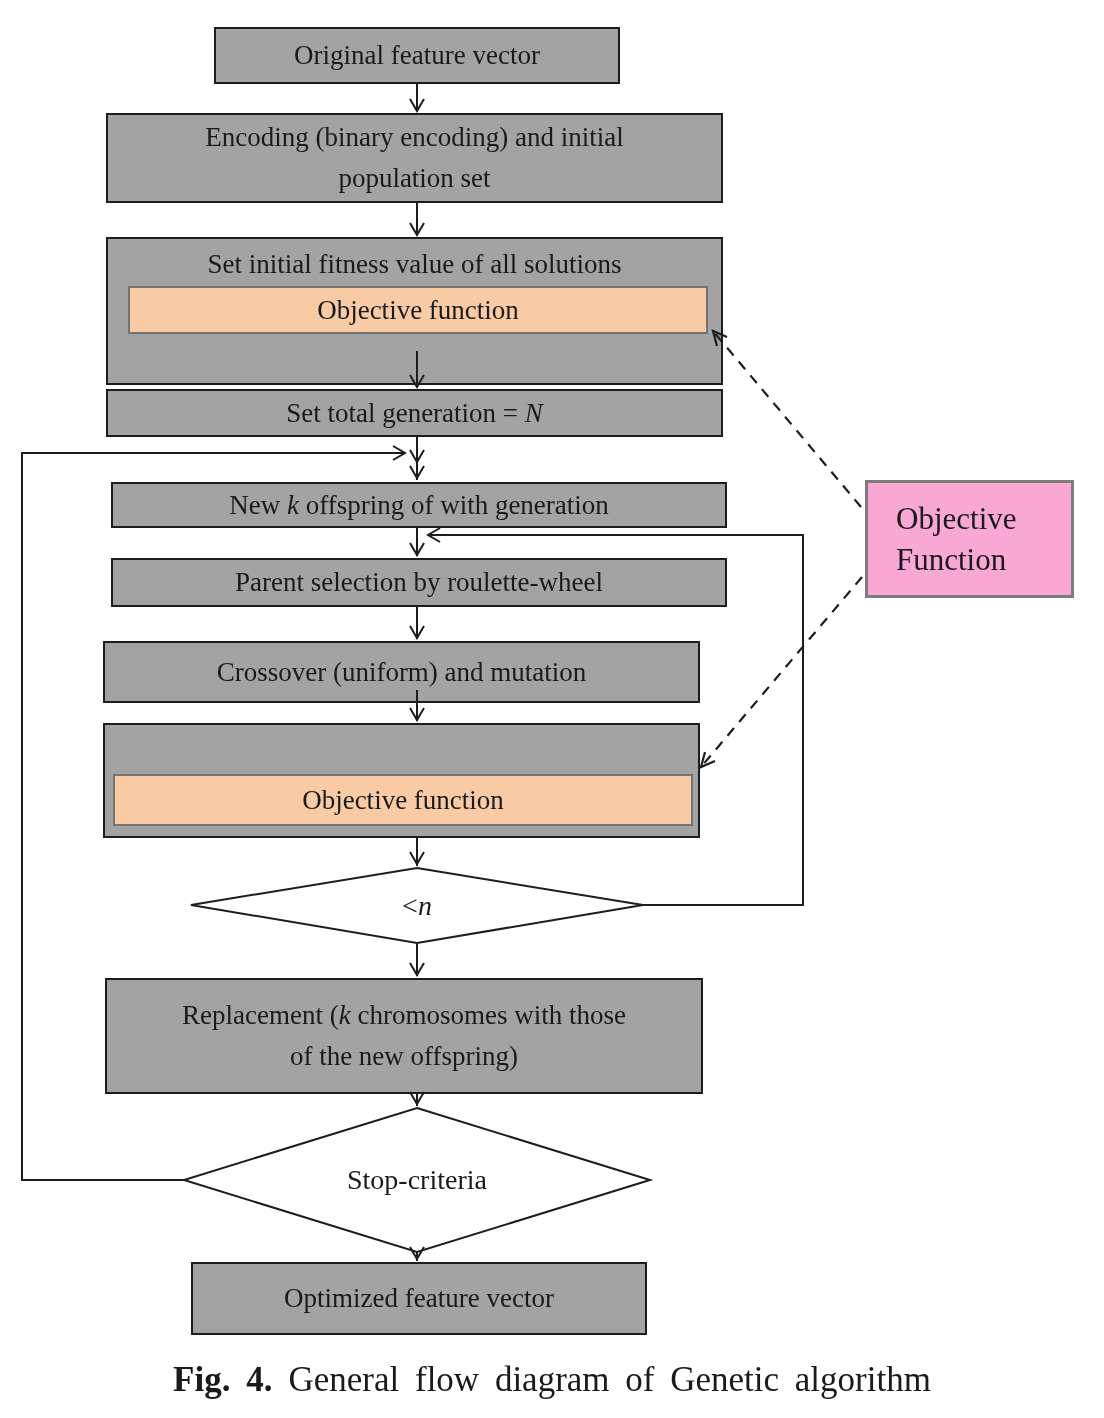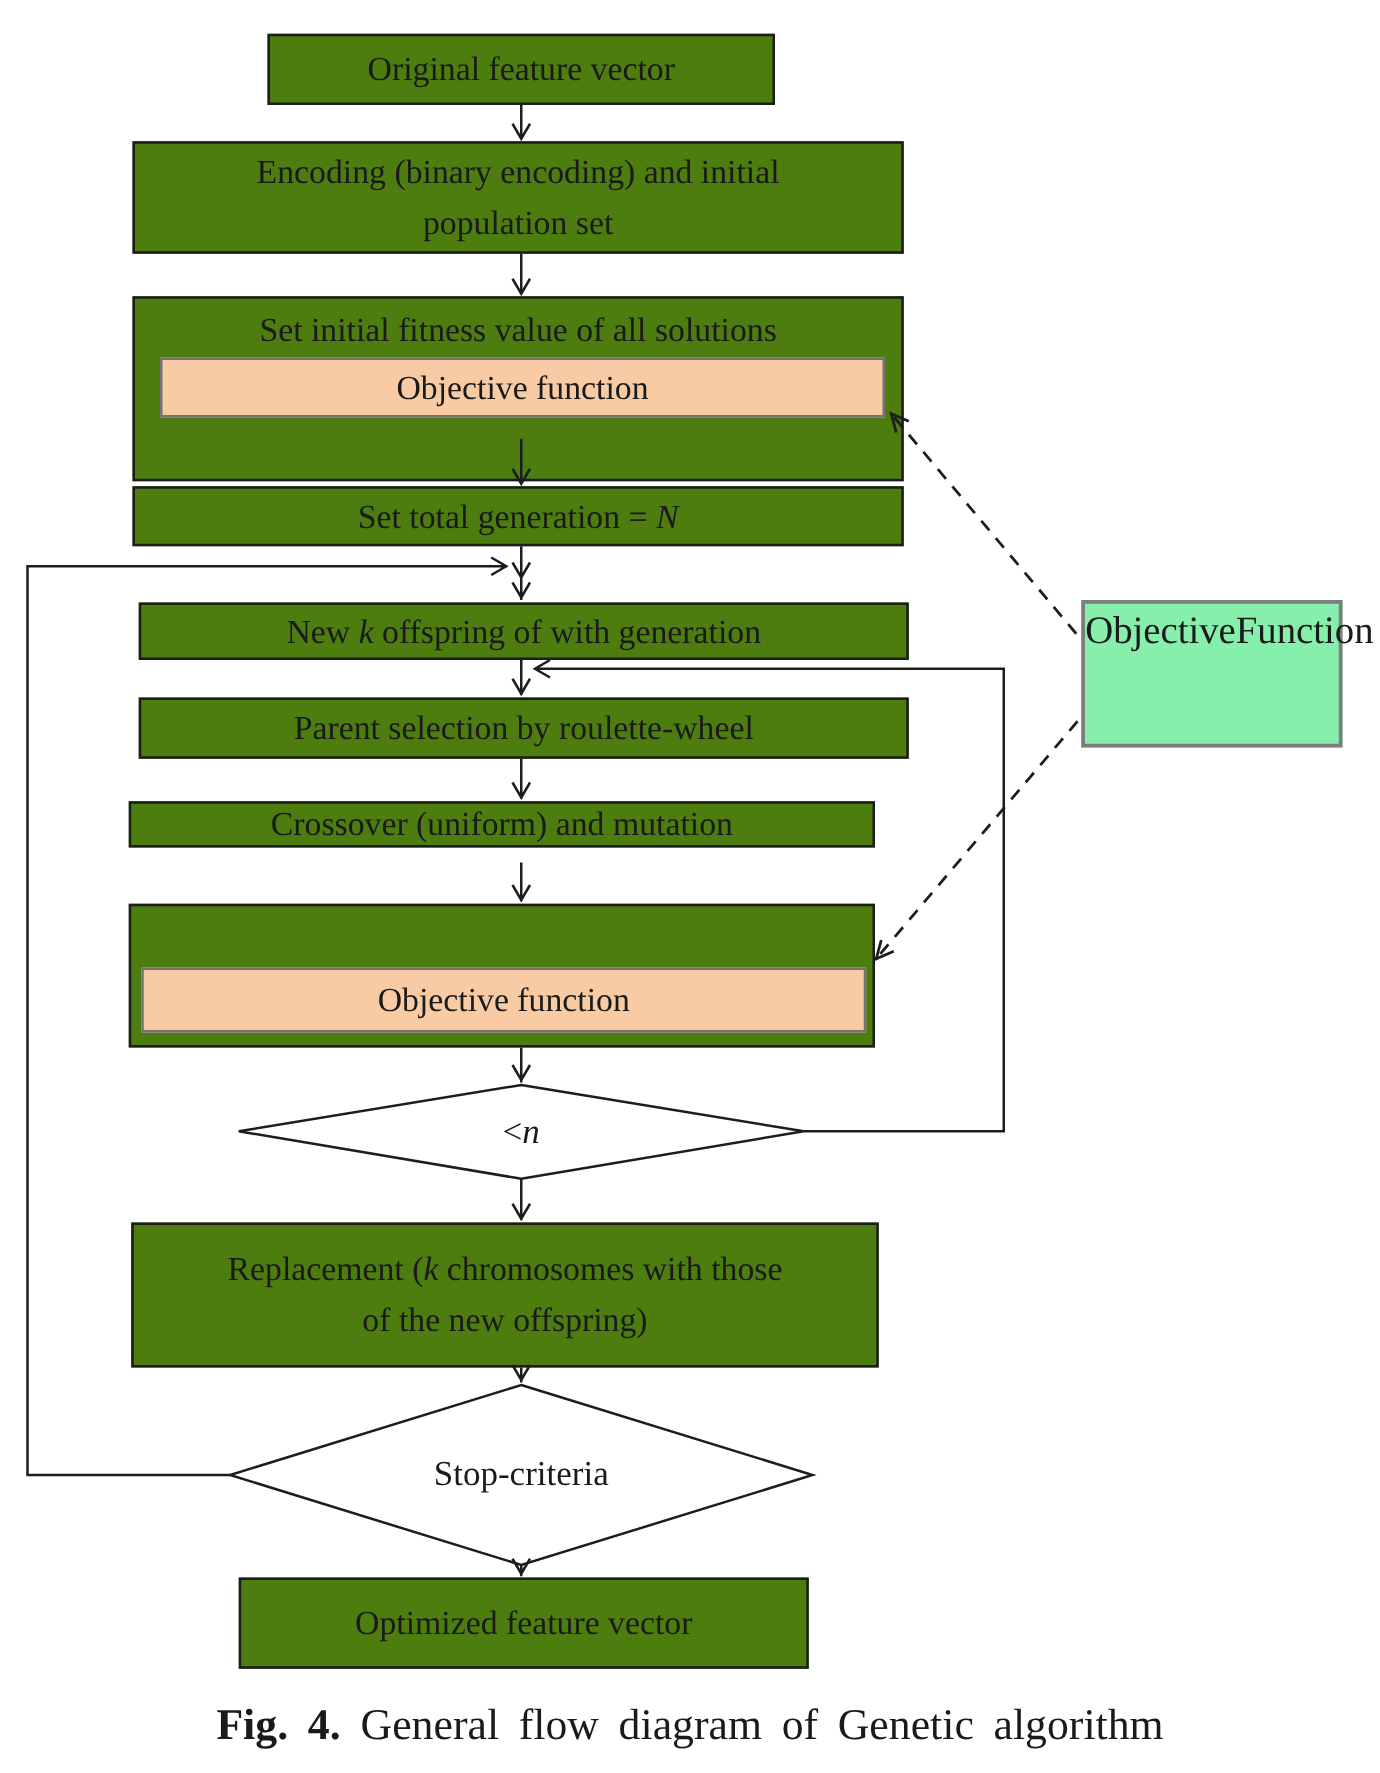--- a/index.html
+++ b/index.html
@@ -1,37 +1,37 @@
 <!DOCTYPE html>
 <html><head>
 <meta charset="utf-8">
 <style>
   html,body { margin:0; padding:0; background:#ffffff; }
   .canvas {
     position:relative; width:1104px; height:1418px; background:#ffffff;
     font-family:"Liberation Serif", serif; color:#1a1a1a; overflow:hidden;
   }
   .box {
-    position:absolute; box-sizing:border-box; background:#4d7c0f;
+    position:absolute; box-sizing:border-box; background:#a3a3a3;
     border:2px solid #1d1d1d; display:flex; align-items:center; justify-content:center;
     font-size:27px; line-height:1.2;
   }
   .box.two-line { flex-direction:column; line-height:41px; }
   .box.outer { display:block; }
   .outer-title {
     width:100%; height:50px; display:flex; align-items:center; justify-content:center;
     font-size:27px;
   }
   .inner-box {
     position:absolute; box-sizing:border-box; border:2px solid #737373;
     display:flex; align-items:center; justify-content:center; font-size:27px;
   }
   .side-box {
-    position:absolute; box-sizing:border-box; background:#86efac;
-    border:3px solid #7d7d7d; display:flex; flex-direction:row;
+    position:absolute; box-sizing:border-box; background:#f9a8d4;
+    border:3px solid #7d7d7d; display:flex; flex-direction:column;
     justify-content:center; padding-left:28px; font-size:31px; line-height:41px;
   }
   .svg-layer { position:absolute; left:0; top:0; z-index:5; pointer-events:none; }
   .box, .side-box { z-index:2; }
   .diamond-label {
     position:absolute; z-index:6; display:flex; align-items:center; justify-content:center;
     font-size:28px; text-align:center;
   }
   .caption {
     position:absolute; left:0; top:1360px; width:100%; text-align:center;
@@ -72,21 +72,21 @@
   <div class="box" style="left:111px;top:482px;width:616px;height:46px">
     <span>
       <span>New </span><i>k</i><span> offspring of with generation</span>
     </span>
   </div>
 
   <div class="box" style="left:111px;top:558px;width:616px;height:49px">
     <span>Parent selection by roulette-wheel</span>
   </div>
 
-  <div class="box" style="left:103px;top:641px;width:597px;height:37px">
+  <div class="box" style="left:103px;top:641px;width:597px;height:62px">
     <span>Crossover (uniform) and mutation</span>
   </div>
 
   <div class="box outer" style="left:103px;top:723px;width:597px;height:115px">
     <div class="inner-box" style="left: 8px; top: 49px; width: 580px; height: 52px; background-color: rgb(248, 203, 164);">
       <span>Objective function</span>
     </div>
   </div>
 
   <div class="box two-line" style="left:105px;top:978px;width:598px;height:116px">

